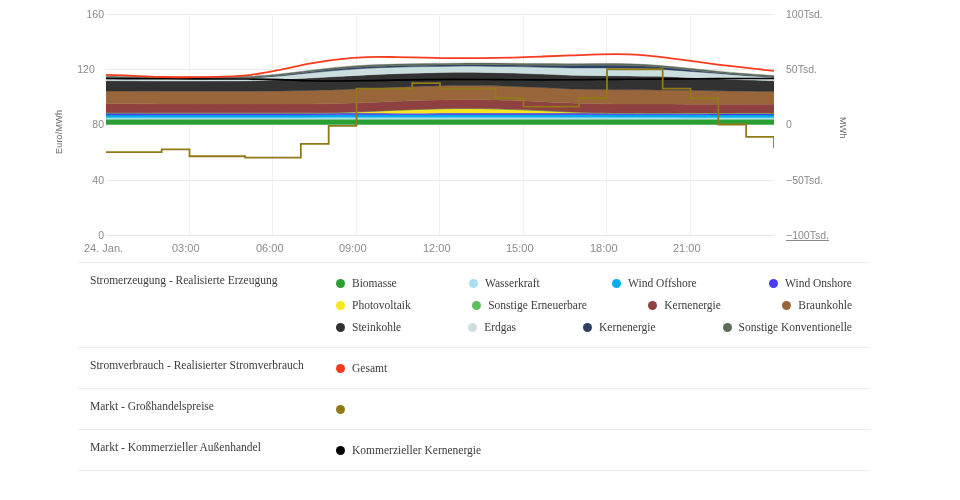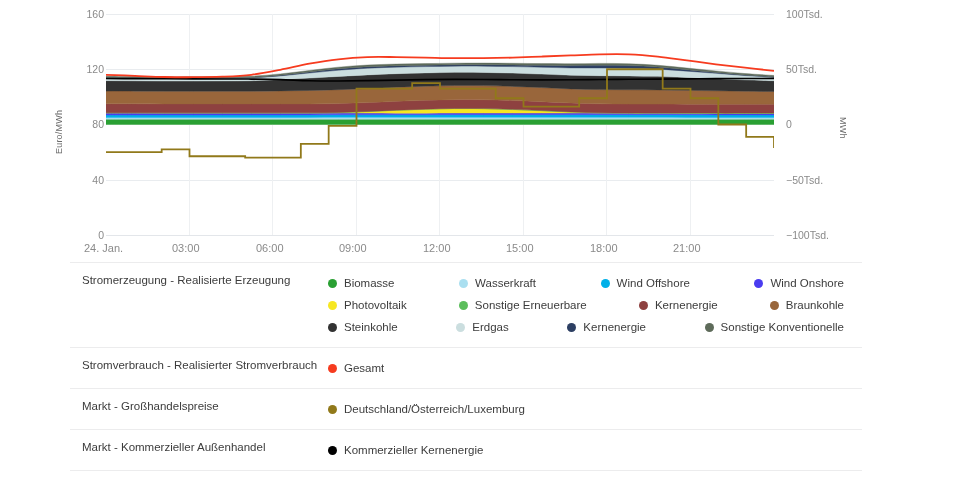--- a/index.html
+++ b/index.html
@@ -30,21 +30,21 @@
   .ytick.right{left:0;text-align:left;width:60px;}
   .ytick-left-col{position:absolute;left:64px;top:0;width:40px;height:250px;}
   .ytick-right-col{position:absolute;left:786px;top:0;width:64px;height:250px;}
   .xtick{position:absolute;font-size:11px;color:#8a8a8a;line-height:1;white-space:nowrap;}
   .xtick-row{position:absolute;left:0;top:243px;width:960px;height:16px;}
   .gridline-h{position:absolute;left:106px;width:668px;height:1px;background:#e9ecef;}
   .gridline-v{position:absolute;top:14px;width:1px;height:221px;background:#eef0f2;}
   .axis-line{position:absolute;left:106px;top:235px;width:668px;height:1px;background:#e3e6ea;}
 
   
-  .legend{position:absolute;left:70px;top:262px;width:792px;}
+  .legend{position:absolute;left:78px;top:262px;width:792px;font-family:Liberation Serif, serif;}
   .lrow{display:flex;align-items:flex-start;border-top:1px solid #ececed;padding:9px 0 9px 0;}
   .lrow:last-child{border-bottom:1px solid #ececed;}
   .lrow .cat{
     width:258px;flex:0 0 258px;font-size:11.5px;color:#3c3c3c;
     line-height:1.5;padding-left:12px;box-sizing:border-box;
   }
   .lrow .items{flex:1;display:flex;flex-wrap:wrap;align-content:flex-start;}
   .litem{display:flex;align-items:center;margin:0 18px 0 0;height:22px;font-size:11.5px;color:#3c3c3c;white-space:nowrap;}
   .dot{width:9px;height:9px;border-radius:50%;margin-right:7px;flex:0 0 9px;display:inline-block;}
   .row-gen .items{width:100%;justify-content:space-between;}
@@ -70,32 +70,32 @@
 
     <div class="gridline-v" style="left:272px;"></div>
     <div class="gridline-v" style="left:356px;"></div>
     <div class="gridline-v" style="left:439px;"></div>
     <div class="gridline-v" style="left:523px;"></div>
     <div class="gridline-v" style="left:606px;"></div>
     <div class="gridline-v" style="left:690px;"></div>
 
     <div class="ytick-left-col">
       <div class="ytick left" style="top:9px;">160</div>
-      <div class="ytick left" style="top:64px;">120</div>
+      <div class="ytick left" style="top:64px;text-align:center;">120</div>
       <div class="ytick left" style="top:119px;">80</div>
       <div class="ytick left" style="top:175px;">40</div>
       <div class="ytick left" style="top:230px;">0</div>
     </div>
 
     <div class="ytick-right-col">
       <div class="ytick right" style="top:9px;">100Tsd.</div>
       <div class="ytick right" style="top:64px;">50Tsd.</div>
       <div class="ytick right" style="top:119px;">0</div>
       <div class="ytick right" style="top:175px;">−50Tsd.</div>
-      <div class="ytick right" style="top:230px;">−100Tsd.</div>
+      <div class="ytick right" style="top:230px;text-decoration:underline;">−100Tsd.</div>
     </div>
 
     <div class="xtick-row">
       <div class="xtick" style="left:84px;">24. Jan.</div>
       <div class="xtick" style="left:172px;">03:00</div>
       <div class="xtick" style="left:256px;">06:00</div>
       <div class="xtick" style="left:339px;">09:00</div>
       <div class="xtick" style="left:423px;">12:00</div>
       <div class="xtick" style="left:506px;">15:00</div>
       <div class="xtick" style="left:590px;">18:00</div>
@@ -184,21 +184,20 @@
             <span class="dot" style="background: rgb(246, 59, 31);"></span>
             <span>Gesamt</span>
           </div>
         </div>
       </div>
       <div class="lrow">
         <div class="cat">Markt - Großhandelspreise</div>
         <div class="items">
           <div class="litem">
             <span class="dot" style="background: rgb(145, 121, 26);"></span>
-            <span>Deutschland/Österreich/Luxemburg</span>
           </div>
         </div>
       </div>
       <div class="lrow">
         <div class="cat">Markt - Kommerzieller Außenhandel</div>
         <div class="items">
           <div class="litem">
             <span class="dot" style="background: rgb(0, 0, 0);"></span>
             <span>Kommerzieller Kernenergie</span>
           </div>

